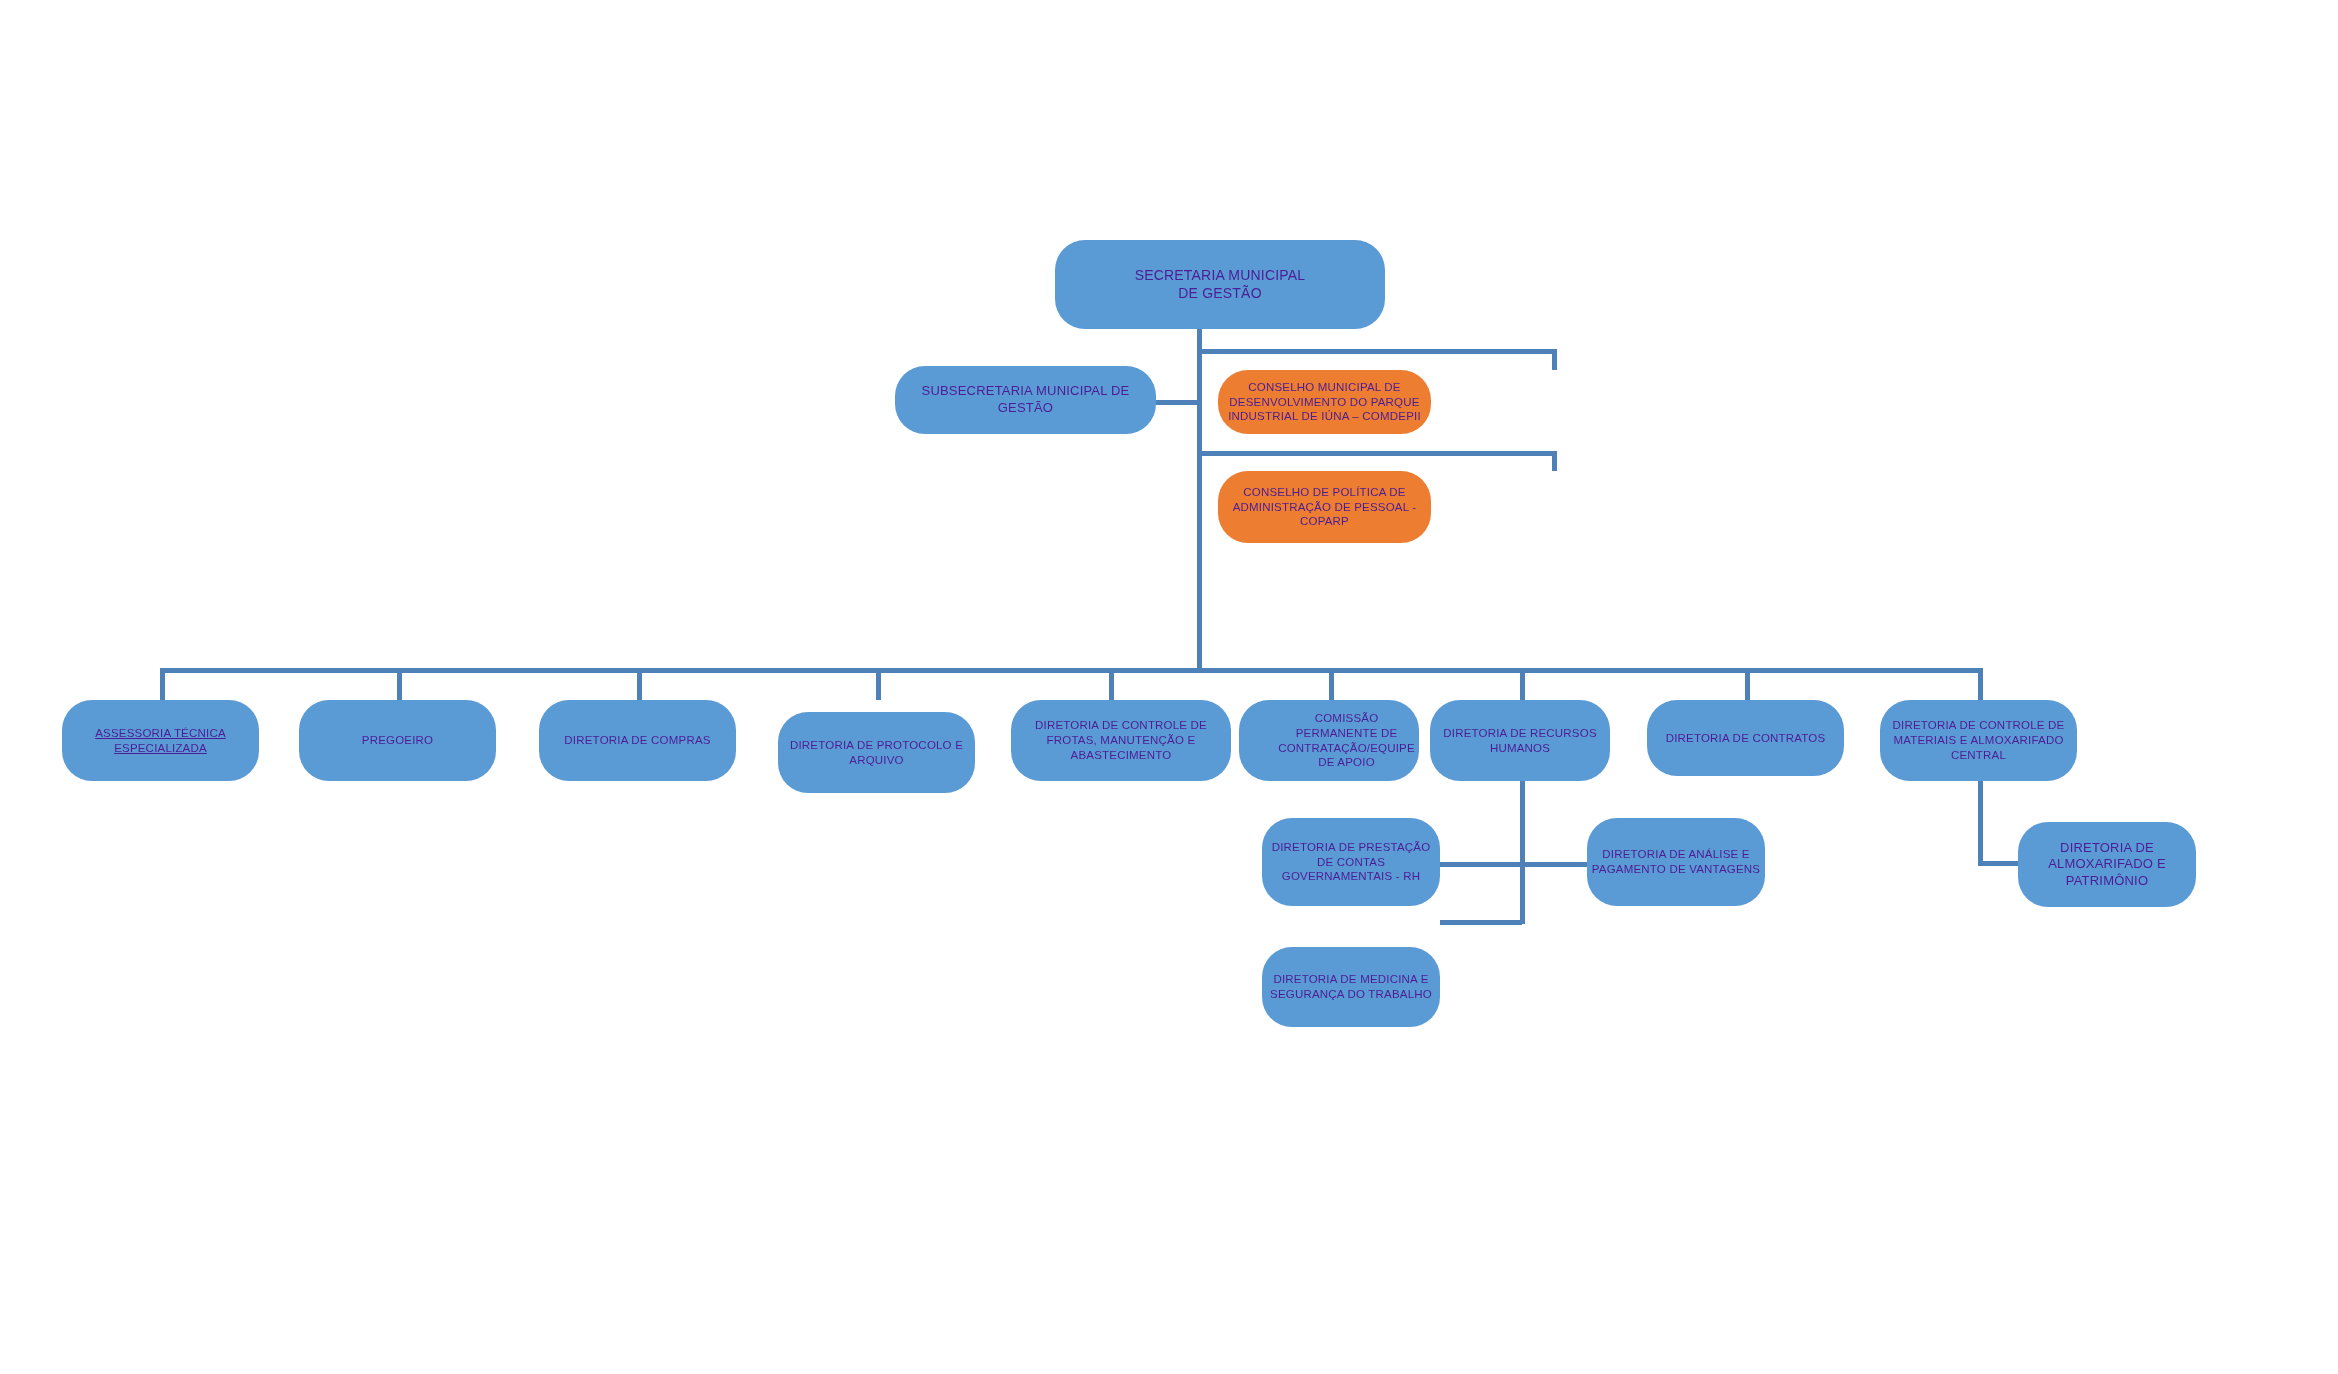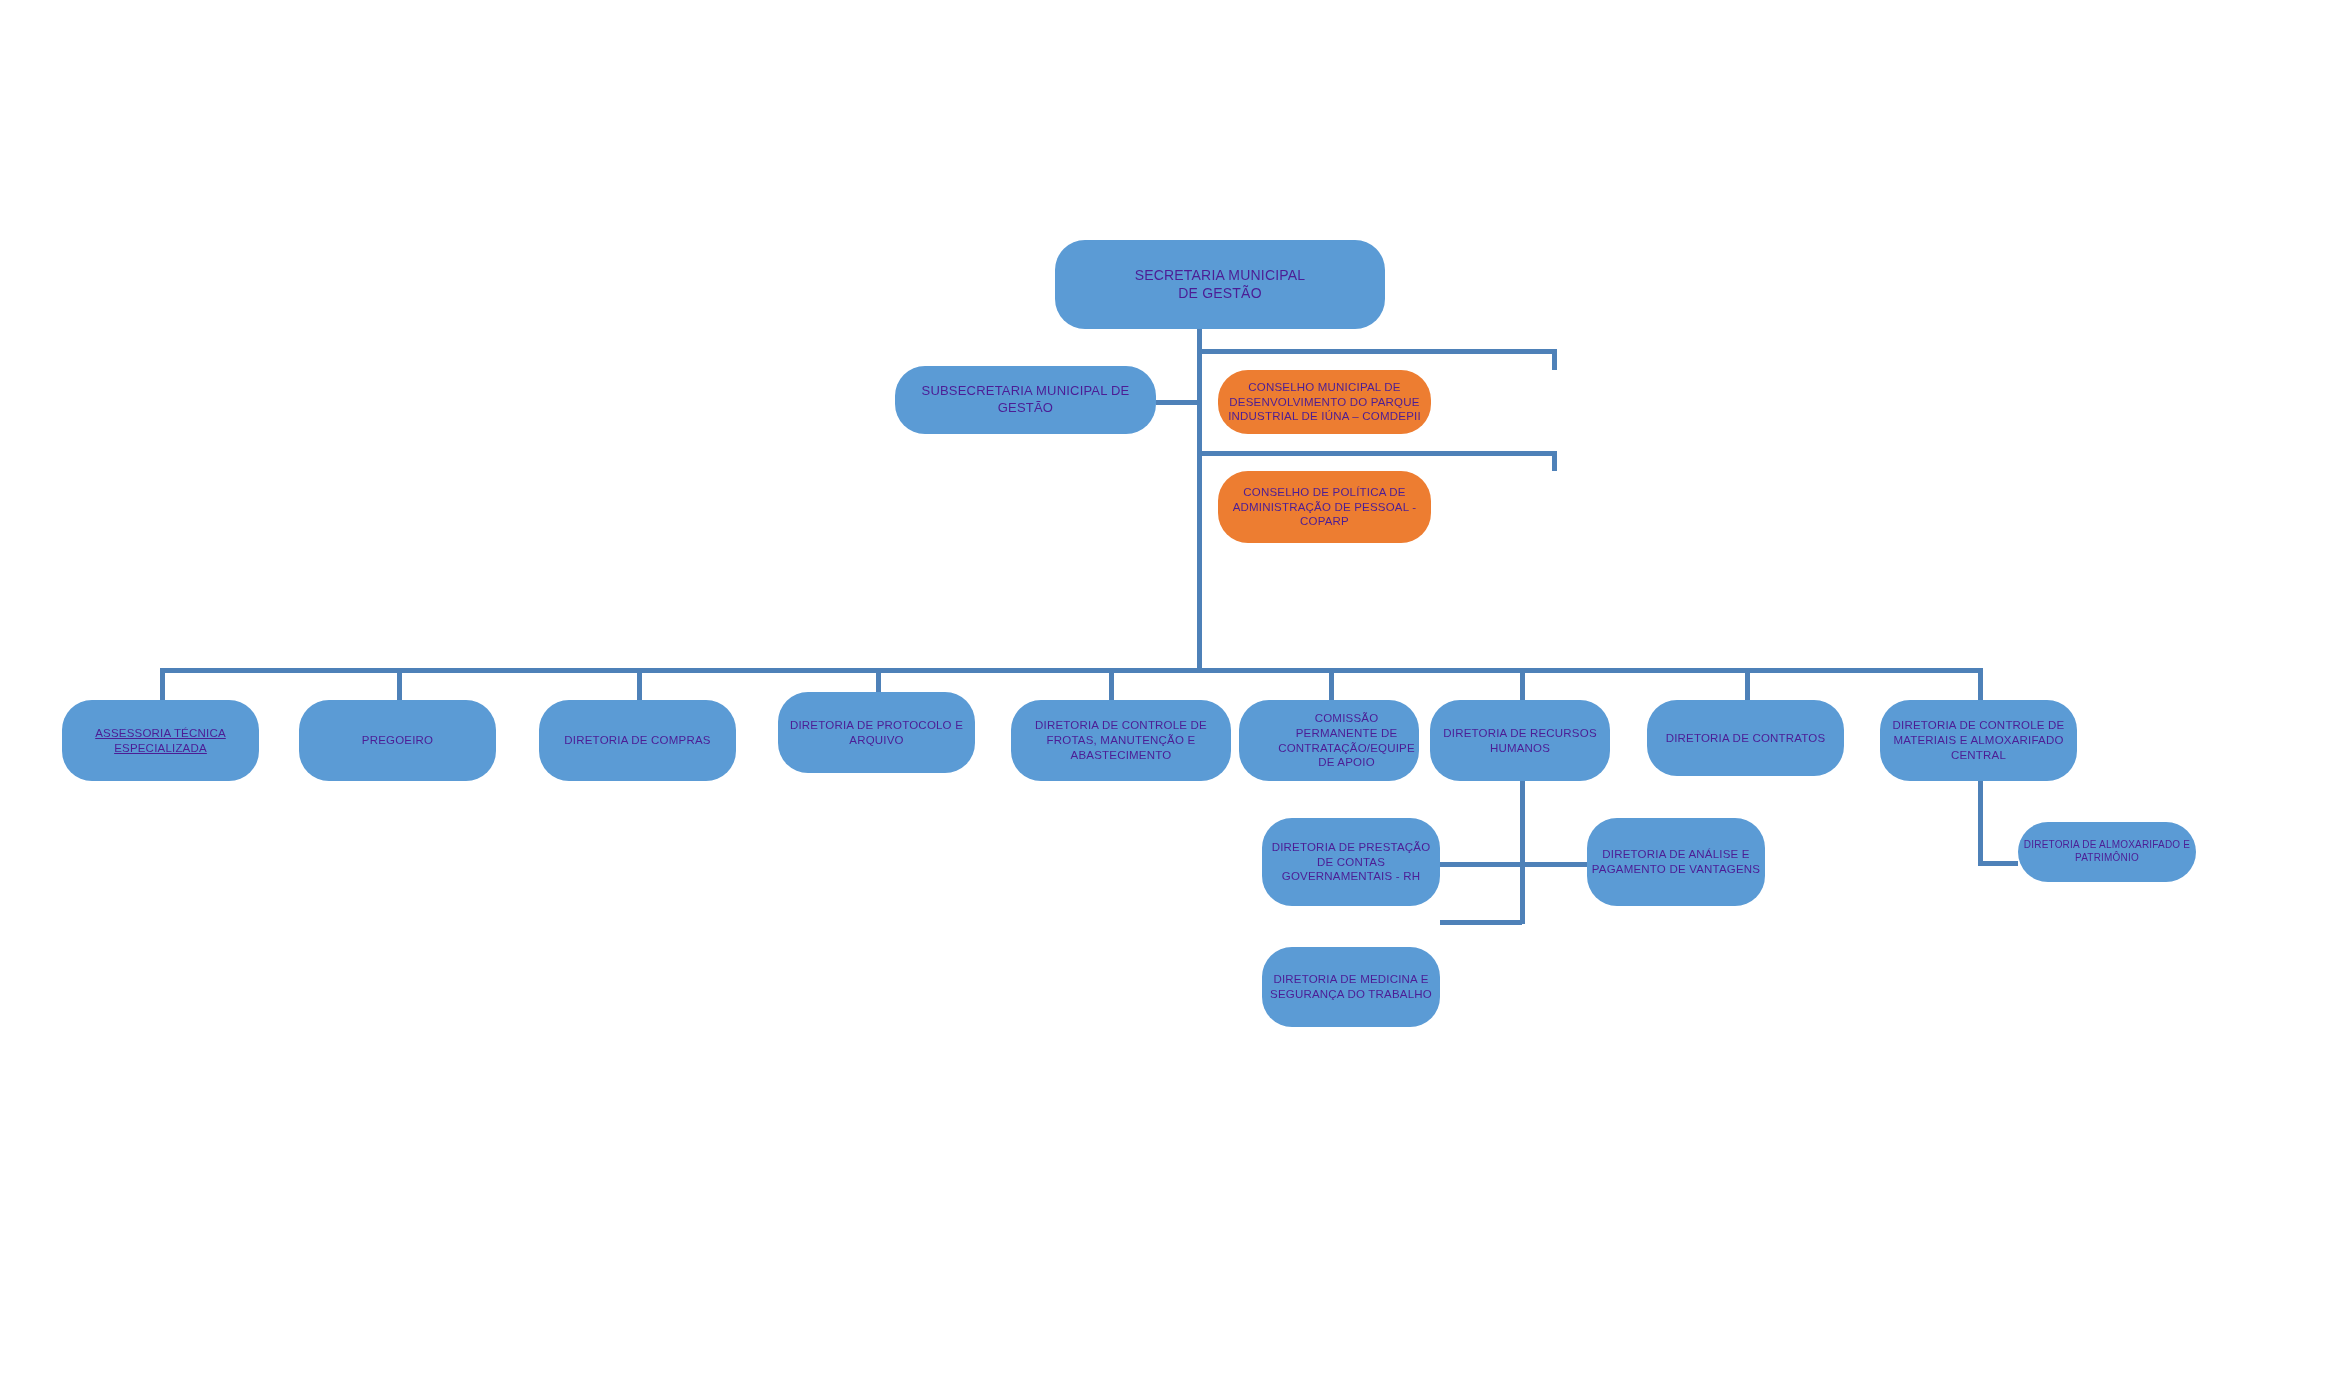--- a/index.html
+++ b/index.html
@@ -94,33 +94,33 @@
   <div class="node orange" style="left:1218px; top:370px; width:213px; height:64px; font-size:11.5px;">CONSELHO MUNICIPAL DE DESENVOLVIMENTO DO PARQUE INDUSTRIAL DE IÚNA – COMDEPII</div>
 
   <div class="node orange" style="left:1218px; top:471px; width:213px; height:72px; font-size:11.5px;">CONSELHO DE POLÍTICA DE ADMINISTRAÇÃO DE PESSOAL - COPARP</div>
 
   <div class="node blue" style="left:62px; top:700px; width:197px; height:81px; font-size:11.5px;text-decoration:underline;">ASSESSORIA TÉCNICA ESPECIALIZADA</div>
 
   <div class="node blue" style="left:299px; top:700px; width:197px; height:81px; font-size:11.5px;">PREGOEIRO</div>
 
   <div class="node blue" style="left:539px; top:700px; width:197px; height:81px; font-size:11.5px;">DIRETORIA DE COMPRAS</div>
 
-  <div class="node blue" style="left:778px; top:692px; width:197px; height:81px; font-size:11.5px;">DIRETORIA DE PROTOCOLO E ARQUIVO</div>
+  <div class="node blue" style="left:778px; top:712px; width:197px; height:81px; font-size:11.5px;">DIRETORIA DE PROTOCOLO E ARQUIVO</div>
 
   <div class="node blue" style="left:1011px; top:700px; width:220px; height:81px; font-size:11.5px;">DIRETORIA DE CONTROLE DE FROTAS, MANUTENÇÃO E ABASTECIMENTO</div>
 
   <div class="node blue" style="left:1239px; top:700px; width:180px; height:81px; font-size:11.5px;padding-left:39px;">COMISSÃO PERMANENTE DE CONTRATAÇÃO/EQUIPE DE APOIO</div>
 
   <div class="node blue" style="left:1430px; top:700px; width:180px; height:81px; font-size:11.5px;">DIRETORIA DE RECURSOS HUMANOS</div>
 
   <div class="node blue" style="left:1647px; top:700px; width:197px; height:76px; font-size:11.5px;">DIRETORIA DE CONTRATOS</div>
 
   <div class="node blue" style="left:1880px; top:700px; width:197px; height:81px; font-size:11.5px;">DIRETORIA DE CONTROLE DE MATERIAIS E ALMOXARIFADO CENTRAL</div>
 
   <div class="node blue" style="left:1262px; top:818px; width:178px; height:88px; font-size:11.5px;">DIRETORIA DE PRESTAÇÃO DE CONTAS GOVERNAMENTAIS - RH</div>
 
   <div class="node blue" style="left:1587px; top:818px; width:178px; height:88px; font-size:11.5px;">DIRETORIA DE ANÁLISE E PAGAMENTO DE VANTAGENS</div>
 
   <div class="node blue" style="left:1262px; top:947px; width:178px; height:80px; font-size:11.5px;">DIRETORIA DE MEDICINA E SEGURANÇA DO TRABALHO</div>
 
-  <div class="node blue" style="left:2018px; top:822px; width:178px; height:60px; font-size:10px;text-align:center;">DIRETORIA DE ALMOXARIFADO E PATRIMÔNIO</div>
+  <div class="node blue" style="left:2018px; top:822px; width:178px; height:85px; font-size:13px;text-align:center;">DIRETORIA DE ALMOXARIFADO E PATRIMÔNIO</div>
 
 </div>
 
 </body></html>

